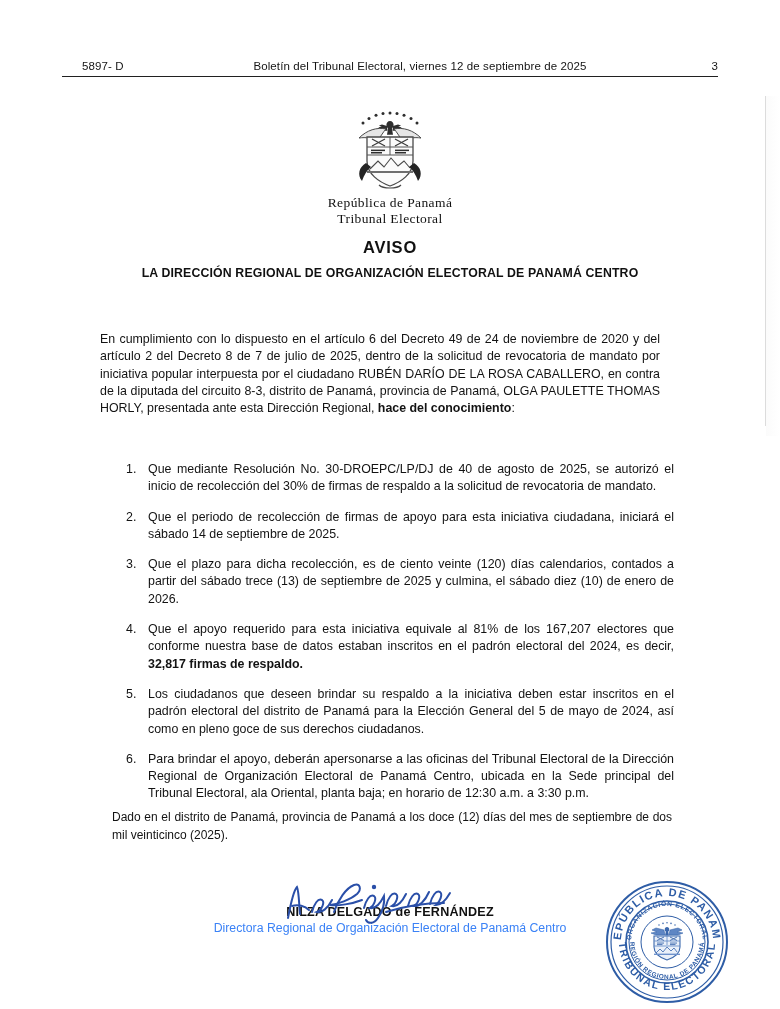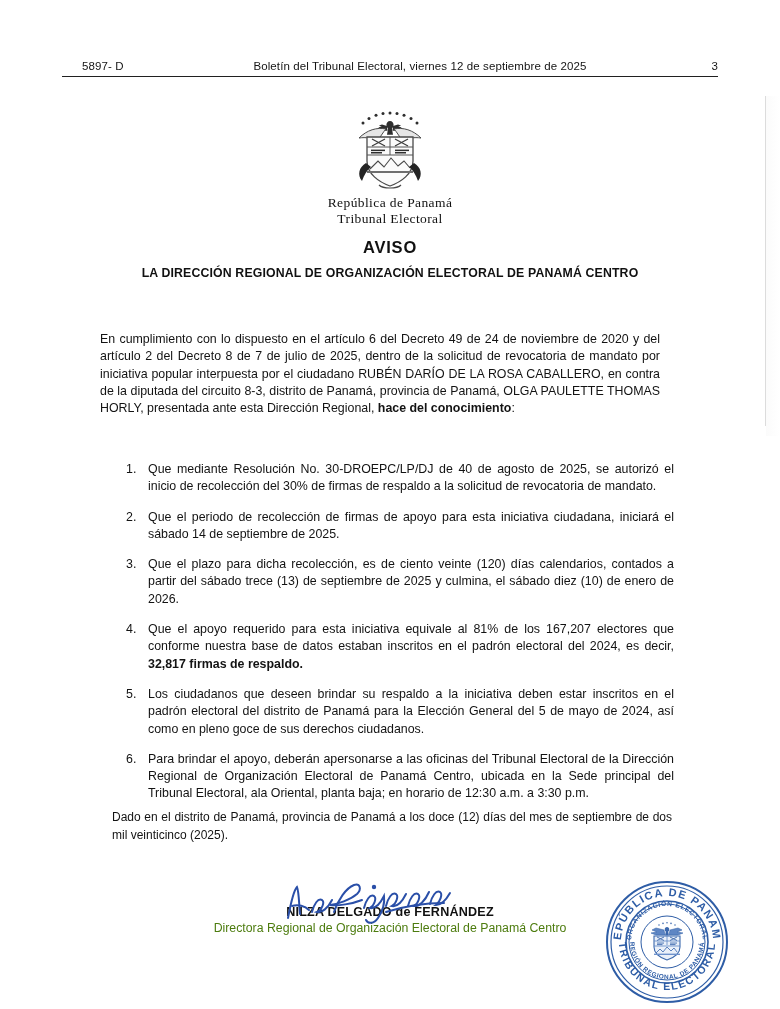--- a/index.html
+++ b/index.html
@@ -162,21 +162,21 @@
     text-align: center;
   }
   .sig-name {
     font-size: 12.6px;
     font-weight: bold;
     letter-spacing: 0.2px;
     color: #111111;
   }
   .sig-role {
     font-size: 12.3px;
-    color: #4d7c0f;
+    color: #3b82f6;
     margin-top: 2px;
   }
   .signature-ink {
     position: absolute;
     top: 878px;
     left: 278px;
     width: 200px;
     height: 48px;
     pointer-events: none;
   }

